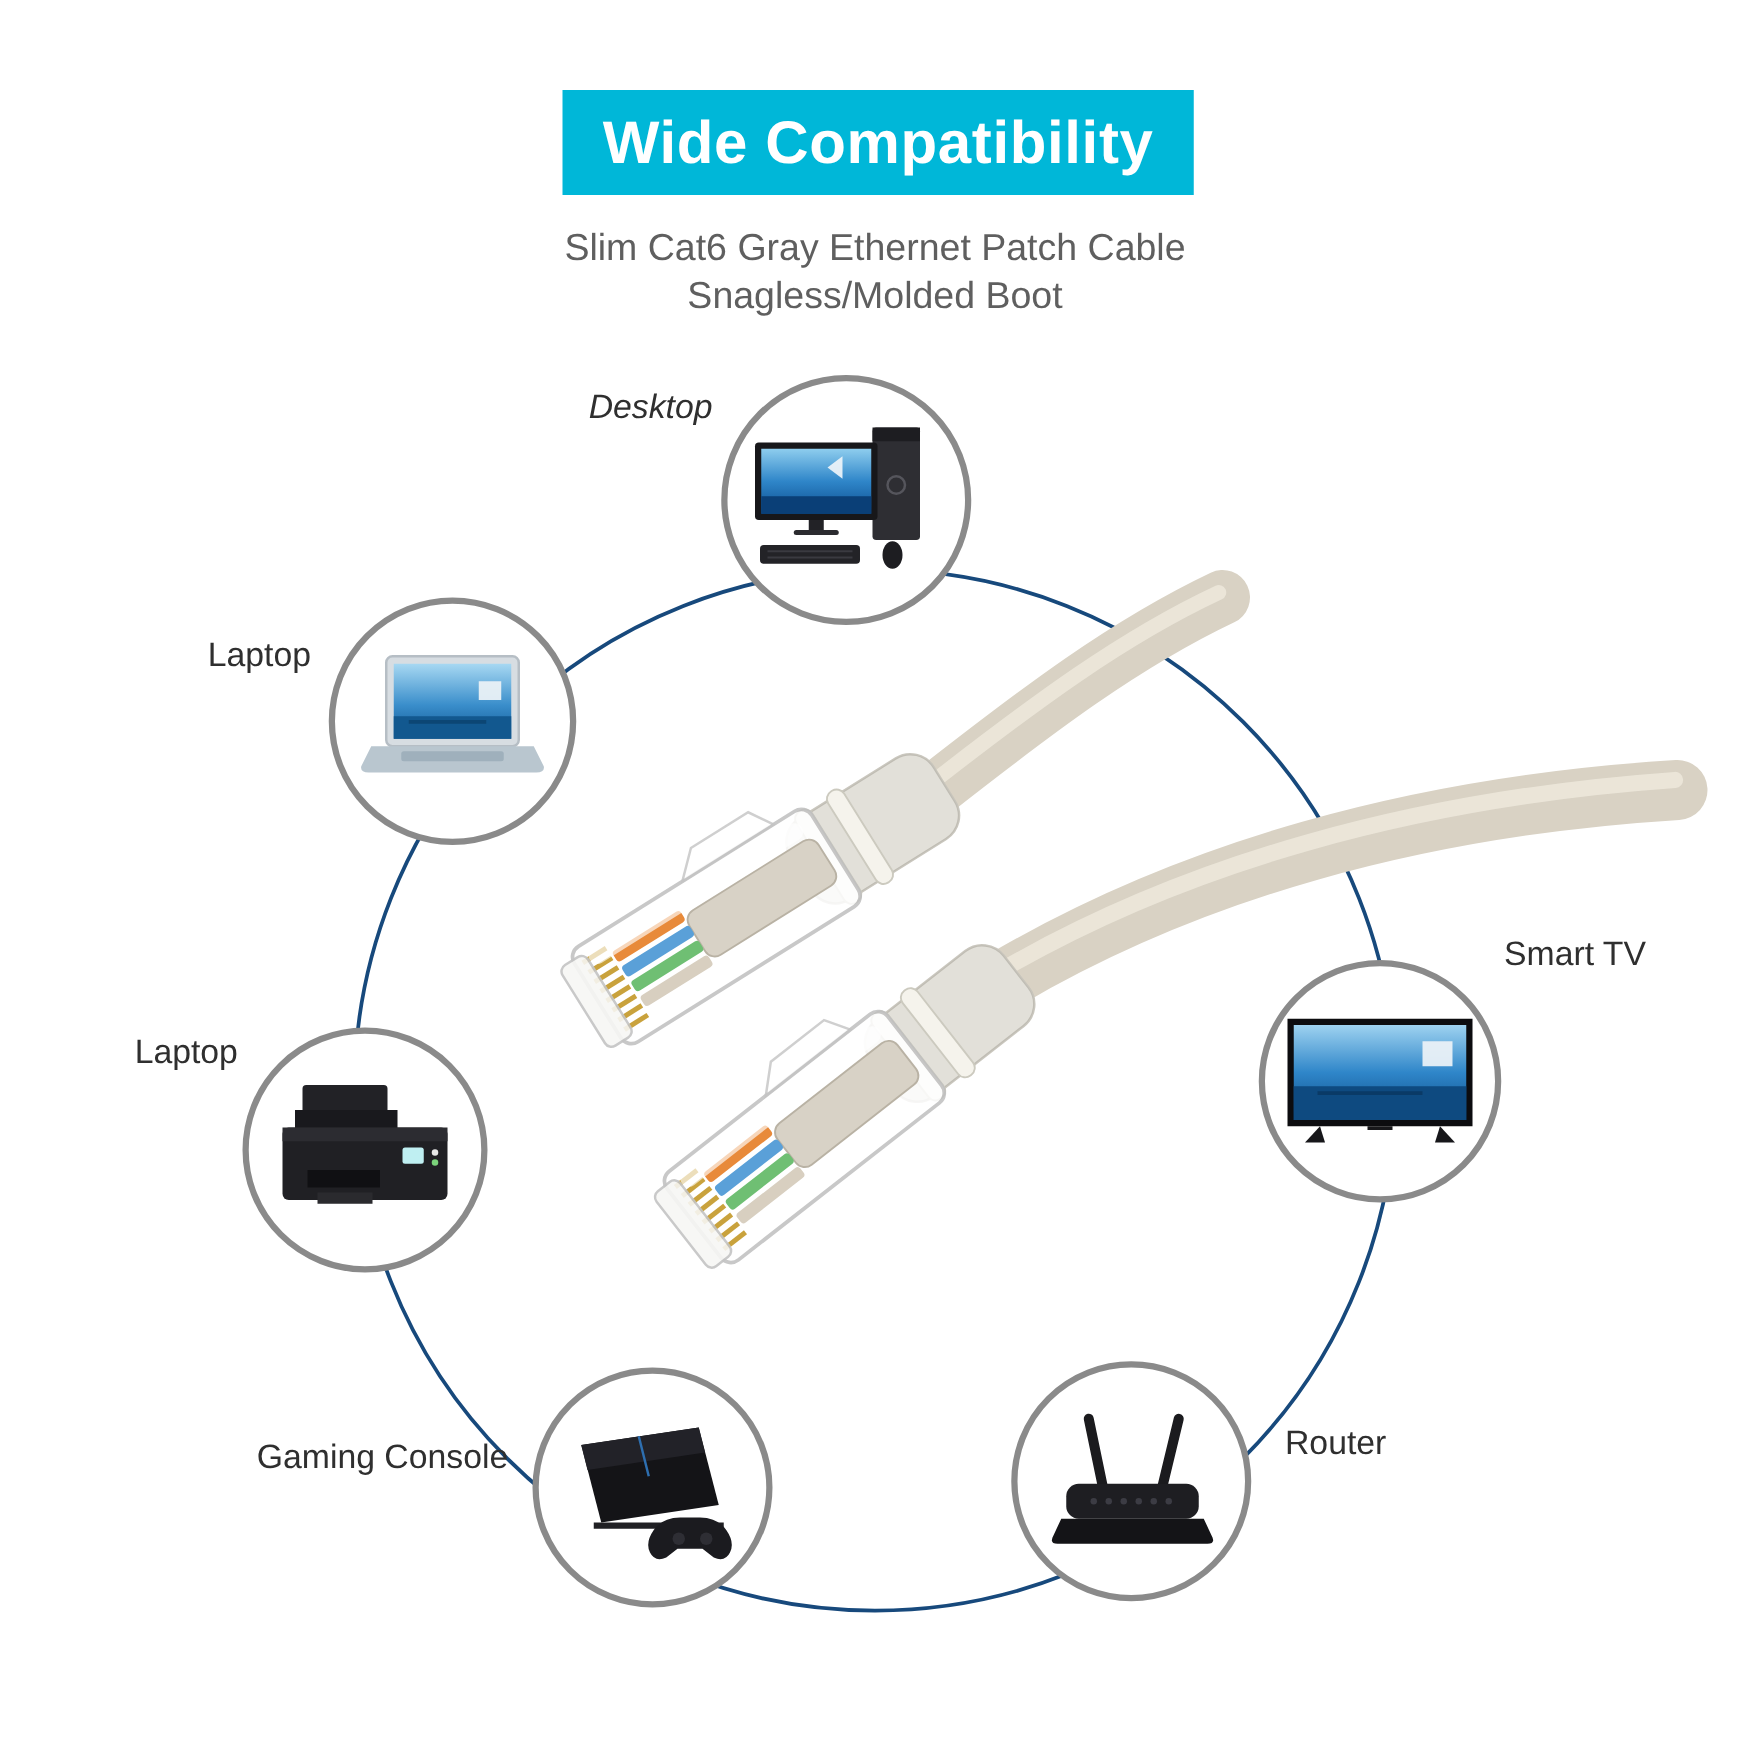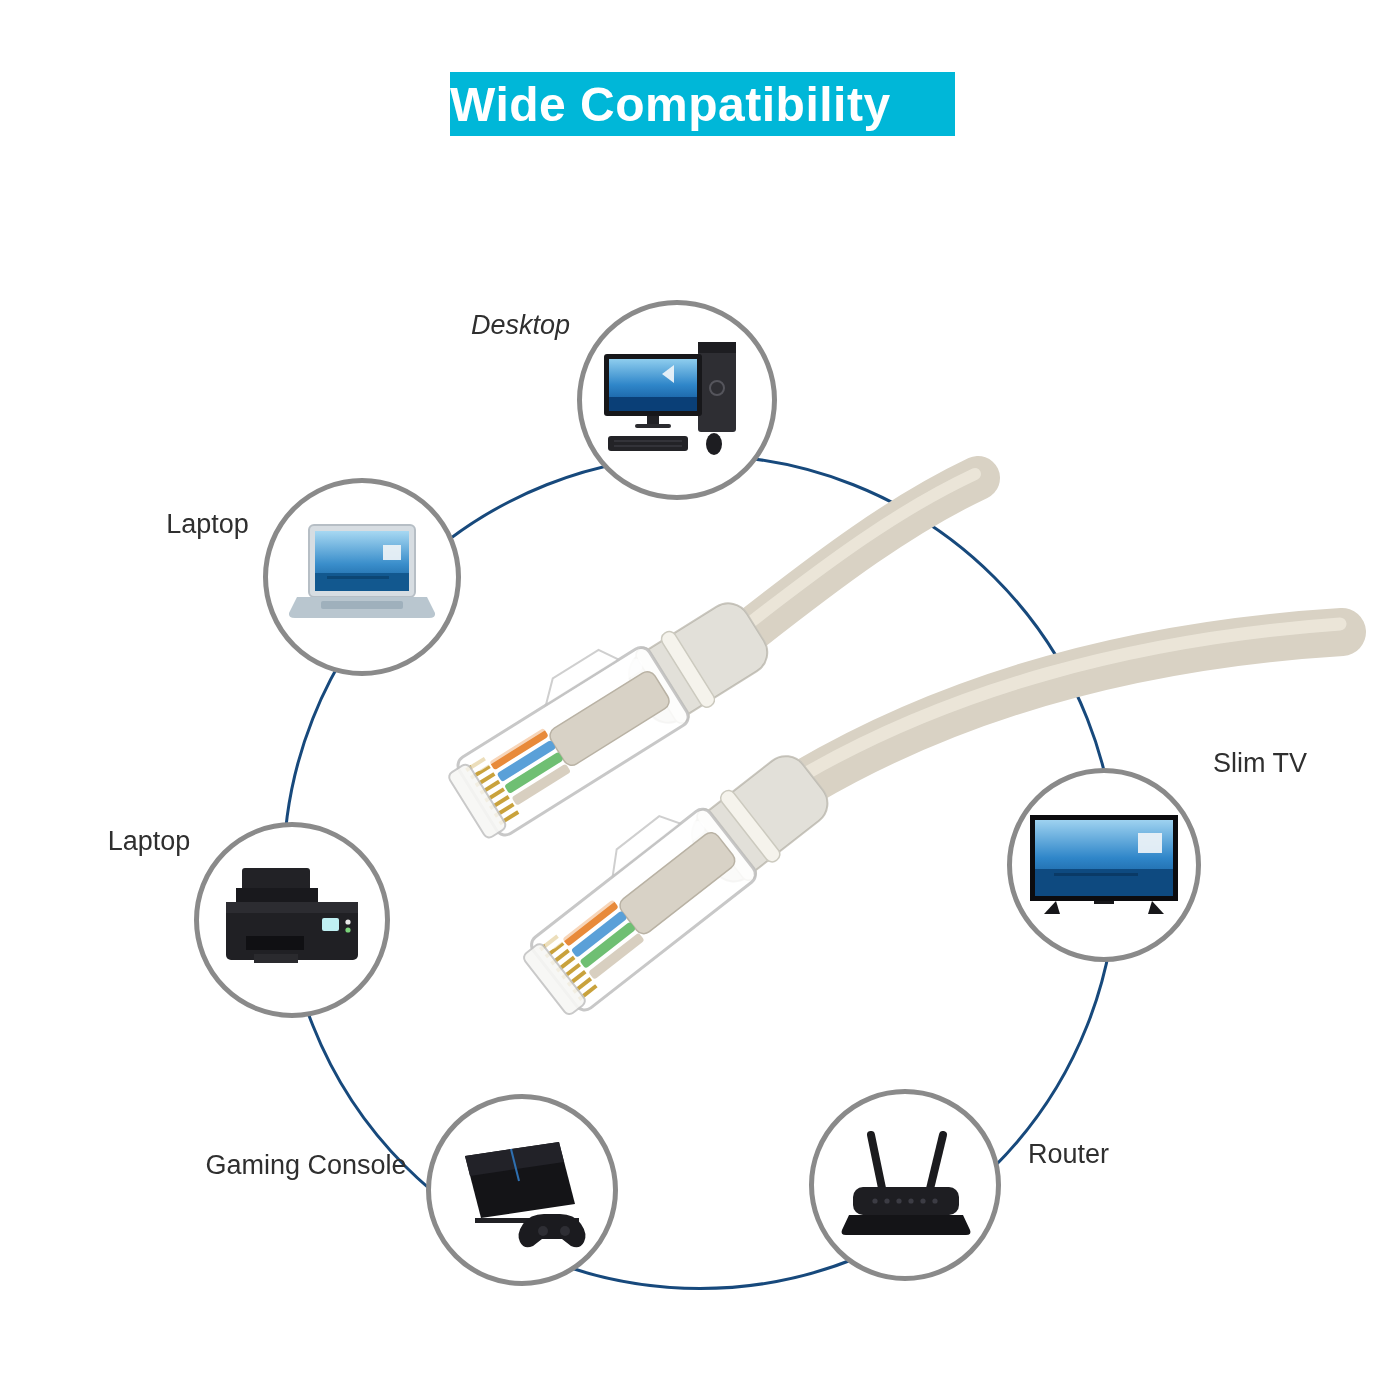--- a/index.html
+++ b/index.html
@@ -4,22 +4,22 @@
 <style>
   html,body{margin:0;padding:0;}
   body{
     width:1400px;height:1400px;position:relative;background:#ffffff;
     font-family:"Liberation Sans", sans-serif;overflow:hidden;
   }
   .canvas{position:absolute;inset:0;}
 
   
   .banner{
-    position:absolute;left:450px;top:72px;width:505px;height:64px;
-    background:#00b7d8;display:flex;align-items:center;justify-content:flex-start;
+    position:absolute;left:450px;top:72px;width:505px;height:84px;
+    background:#00b7d8;display:flex;align-items:center;justify-content:center;
   }
   .banner-title{
     color:#ffffff;font-size:48px;font-weight:bold;letter-spacing:0.5px;white-space:nowrap;
   }
 
   
   .subtitle{
     position:absolute;left:0;top:180px;width:1400px;text-align:center;
     color:#5f5f5f;font-size:30px;line-height:38px;
   }
@@ -67,20 +67,24 @@
 </style>
 </head>
 <body>
 
 <div class="canvas">
 
   <div class="banner">
     <span class="banner-title">Wide Compatibility</span>
   </div>
 
+  <div class="subtitle">
+    <div>Slim Cat6 Gray Ethernet Patch Cable</div>
+    <div>Snagless/Molded Boot</div>
+  </div>
 
   <div class="ring"></div>
 
   <svg class="cable-art" viewBox="0 0 1400 1400">
     <defs>
       <g id="rj45">
 
         <rect x="40" y="-38" width="135" height="76" rx="22" fill="#ecead f"></rect>
         <rect x="40" y="-38" width="135" height="76" rx="22" fill="#eceae2" stroke="#c8c5bc" stroke-width="2" opacity="0.96"></rect>
         <rect x="58" y="-43" width="15" height="86" rx="7" fill="#f5f3ec" stroke="#cccabf" stroke-width="1.5"></rect>
@@ -235,16 +239,16 @@
       <rect x="4" y="6" width="148" height="86" fill="#0c0c0f"></rect>
       <rect x="9" y="11" width="138" height="76" fill="url(#tvG)"></rect>
       <rect x="112" y="24" width="24" height="20" fill="#eef3f7" opacity="0.92"></rect>
       <rect x="9" y="60" width="138" height="27" fill="#0e4a80"></rect>
       <rect x="28" y="64" width="84" height="3" fill="#0a3a66"></rect>
       <path d="M30 92 l-12 13 h16 z" fill="#17171a"></path>
       <path d="M126 92 l12 13 h-16 z" fill="#17171a"></path>
       <rect x="68" y="92" width="20" height="3" fill="#17171a"></rect>
     </svg>
   </div>
-  <div class="device-label lbl-tv">Slim TV</div>
+  <div class="device-label lbl-tv">Smart TV</div>
 
 
 </div>
 
 </body></html>

